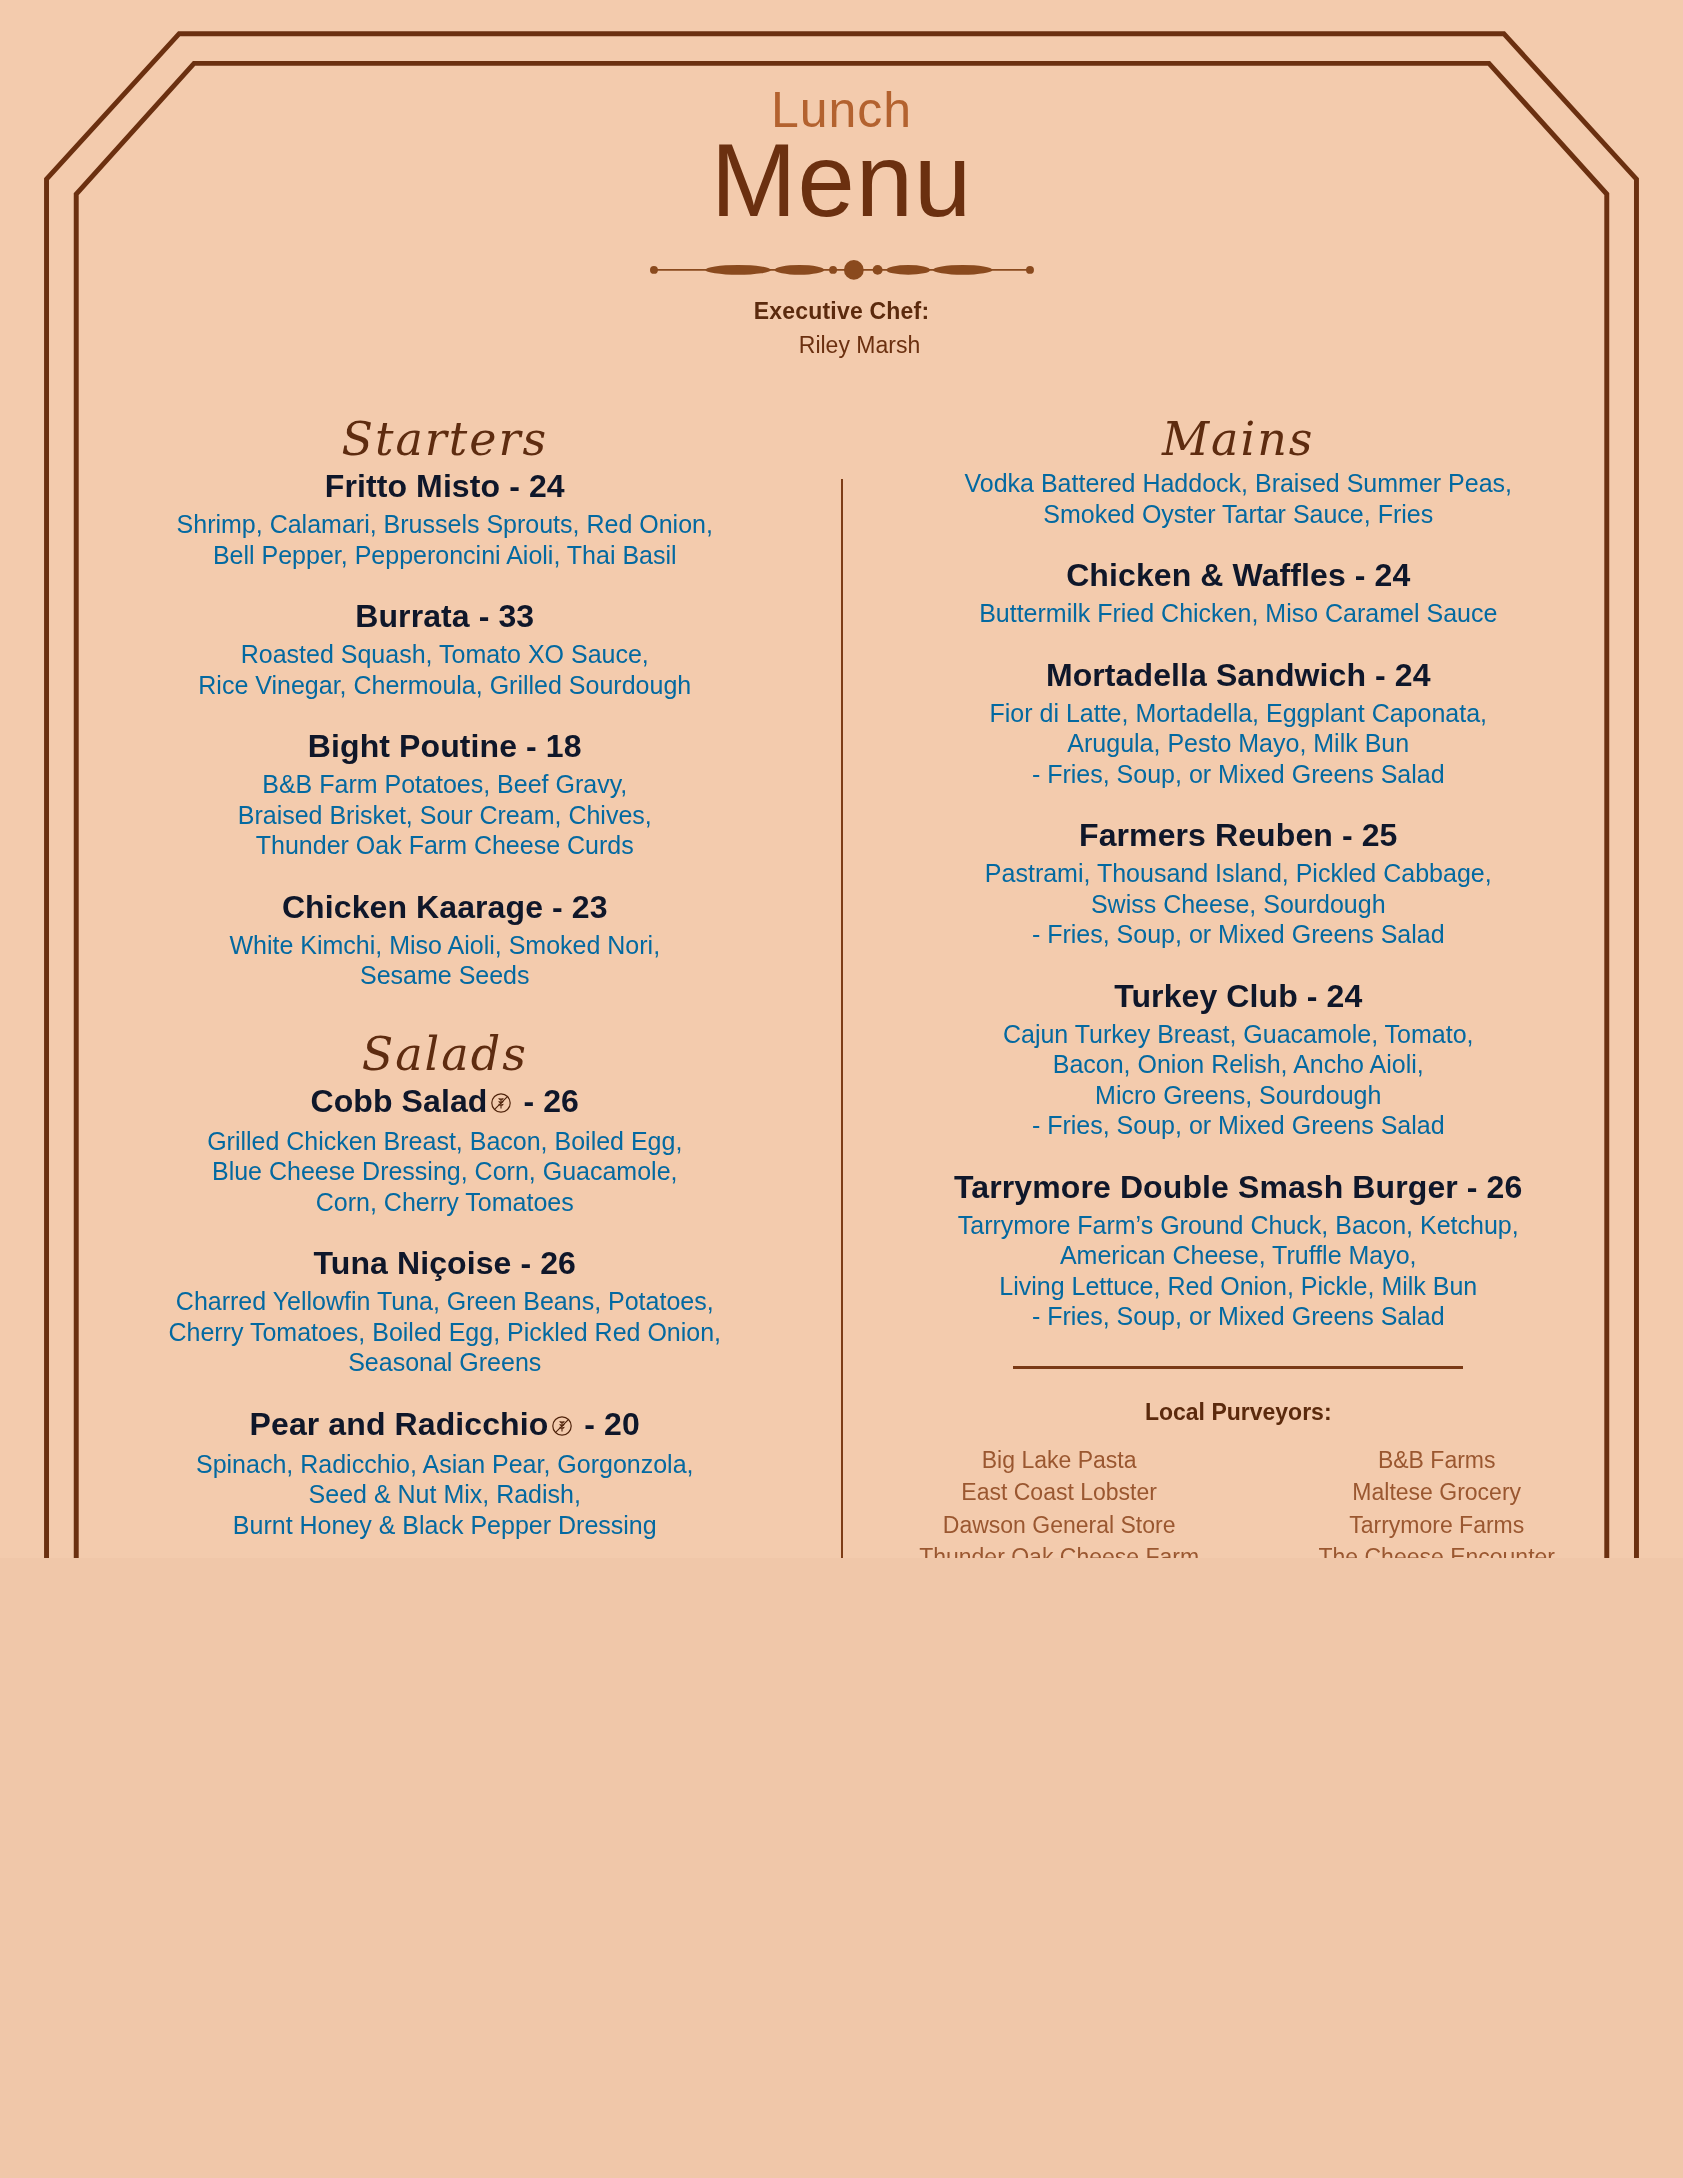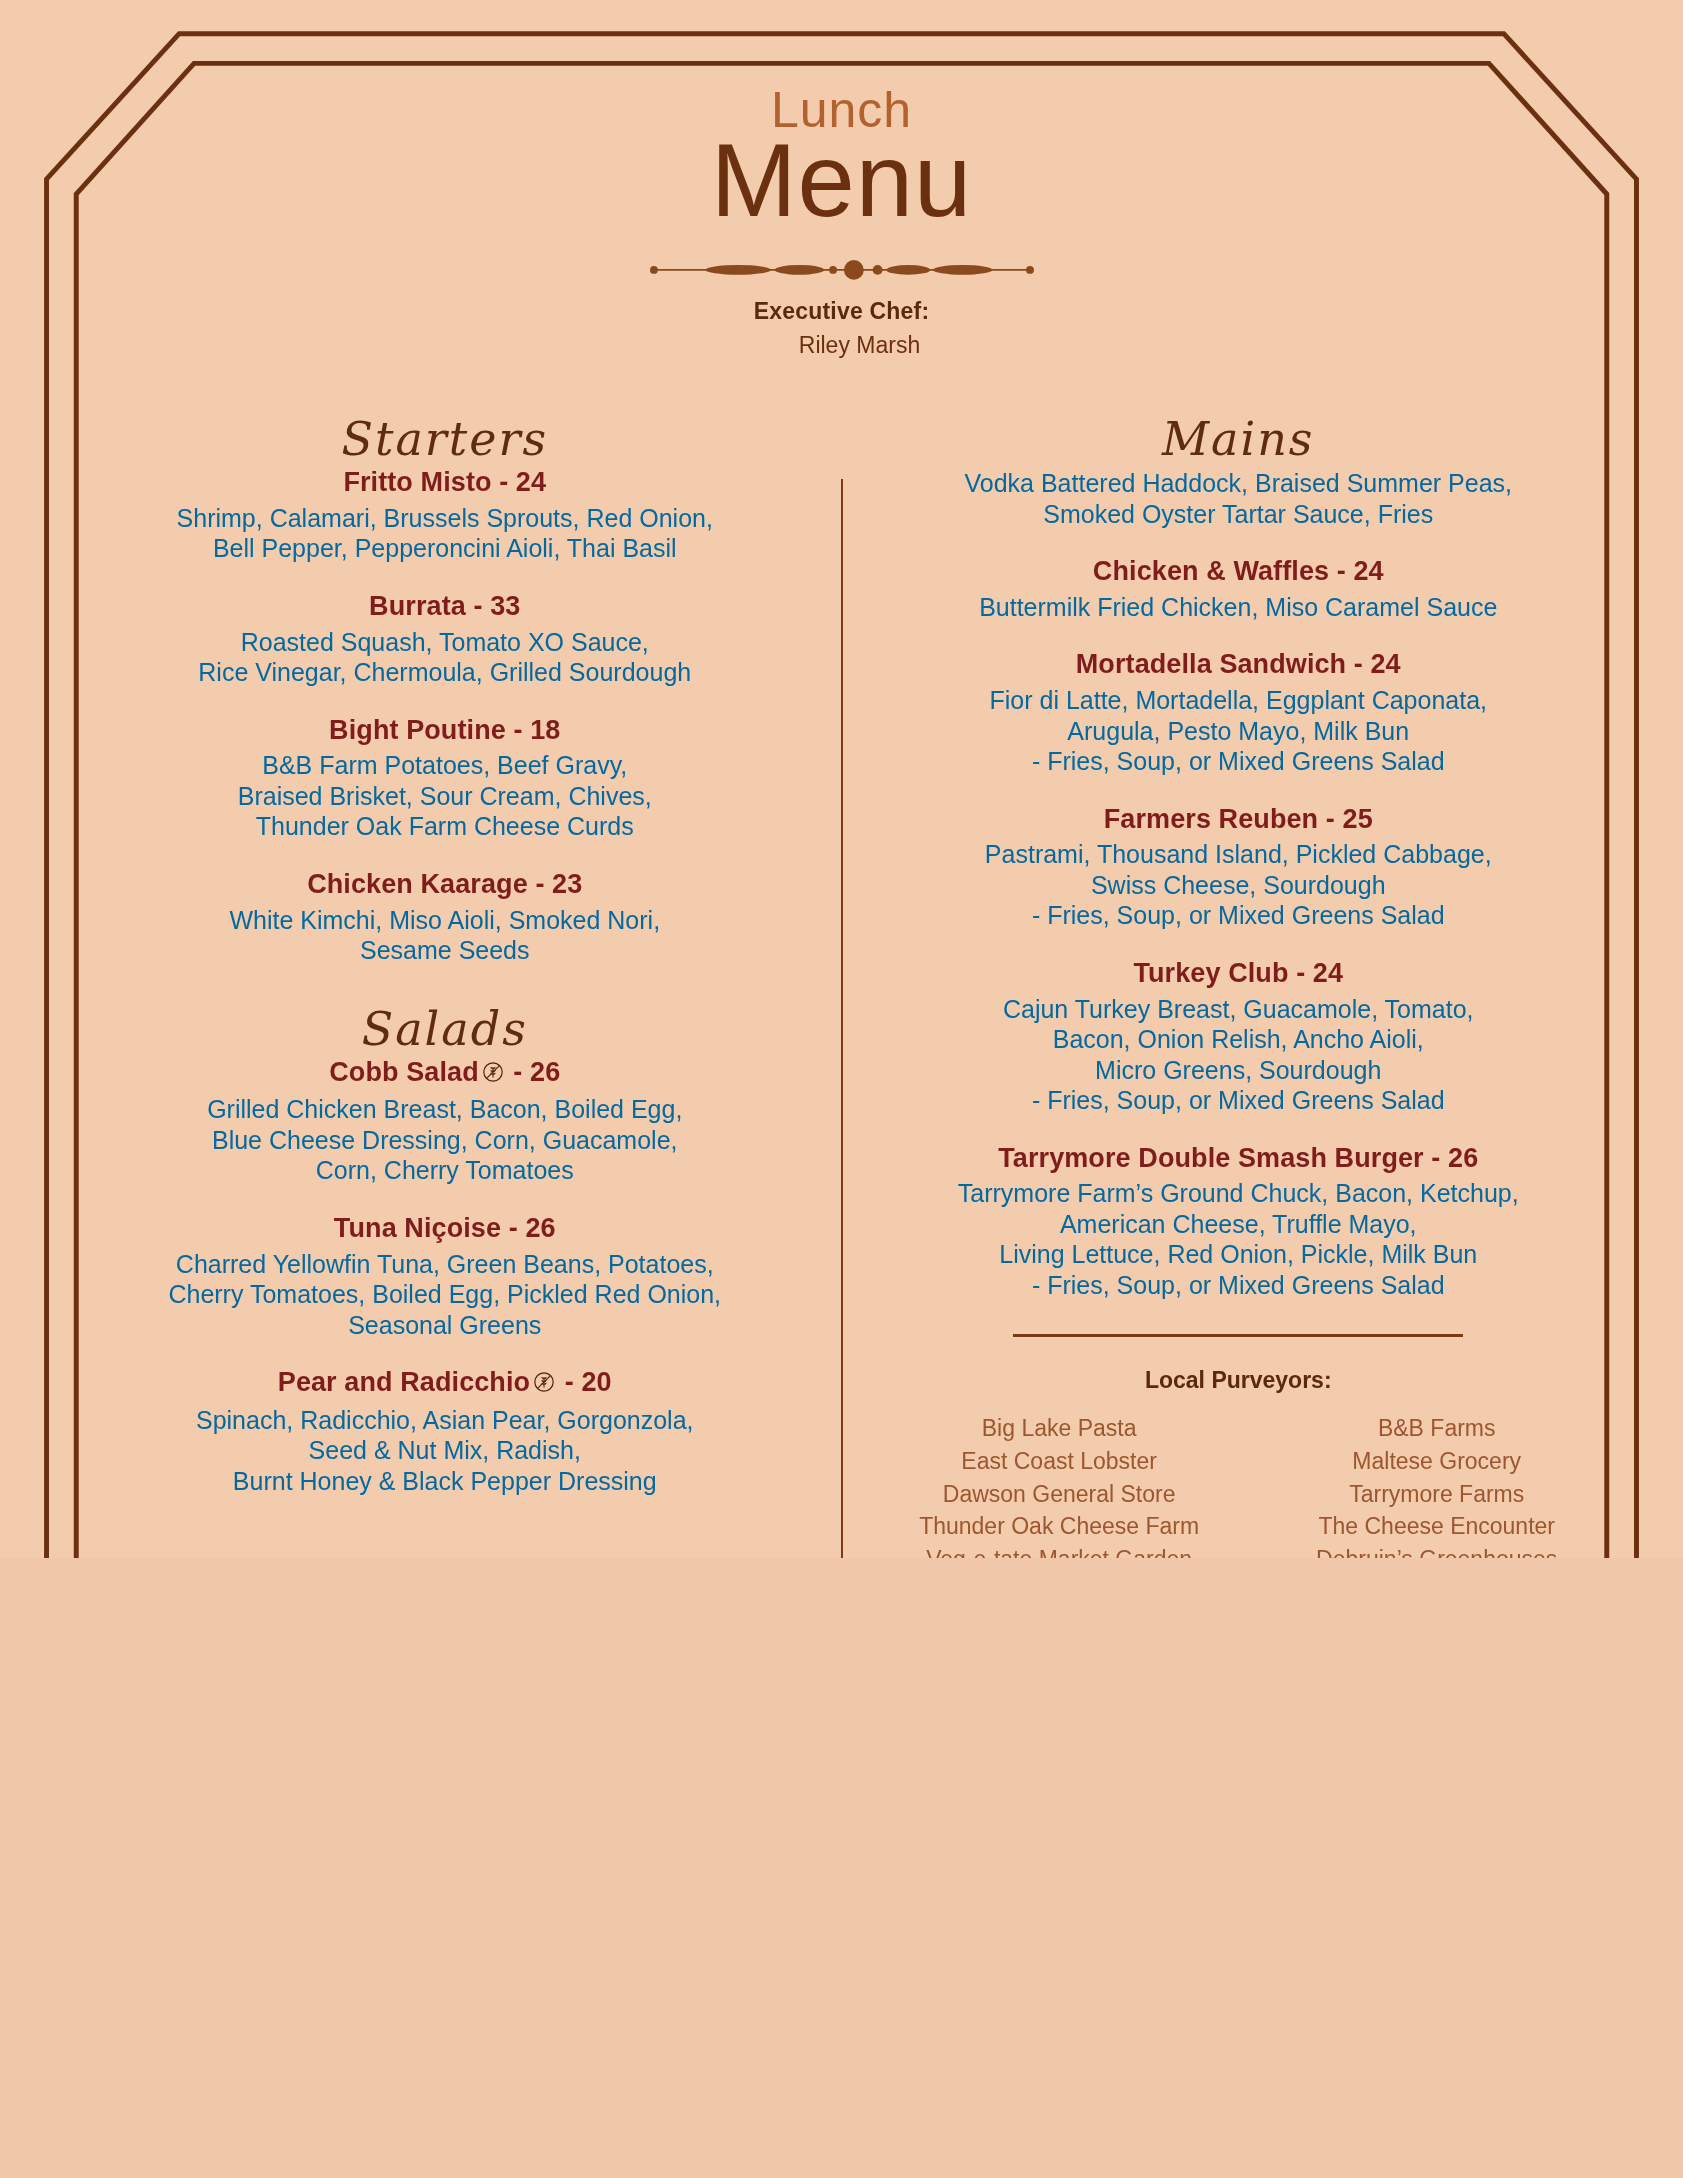--- a/index.html
+++ b/index.html
@@ -99,23 +99,23 @@
     line-height: 1.0;
     margin: 0 0 4px 0;
   }
   .section-script.mains { margin-bottom: 6px; }
   .section-script.salads { margin-top: 40px; }
 
   .item { margin-bottom: 26px; }
   .item:last-child { margin-bottom: 0; }
 
   .item-name {
-    font-size: 27px;
+    font-size: 32px;
     font-weight: 700;
-    color: #7f1d1d;
+    color: #0f172a;
     letter-spacing: 0.1px;
     line-height: 1.25;
     margin-bottom: 3px;
     white-space: nowrap;
   }
   .item-desc {
     font-size: 25px;
     color: #0369a1;
     font-weight: 300;
     line-height: 1.22;

